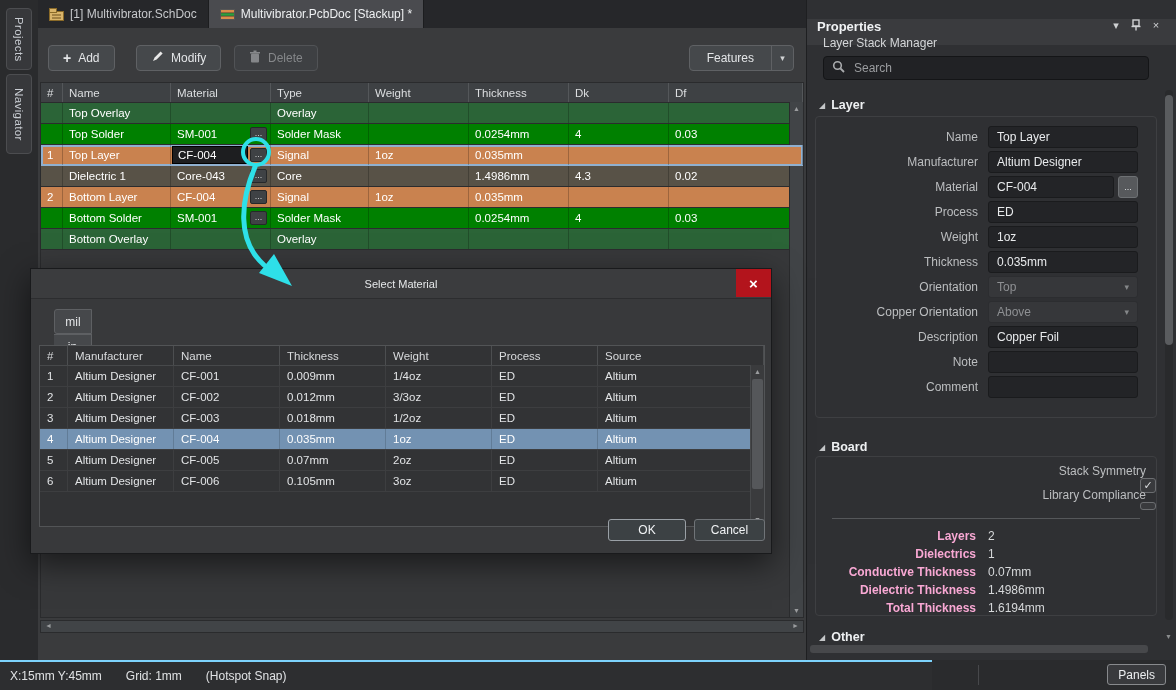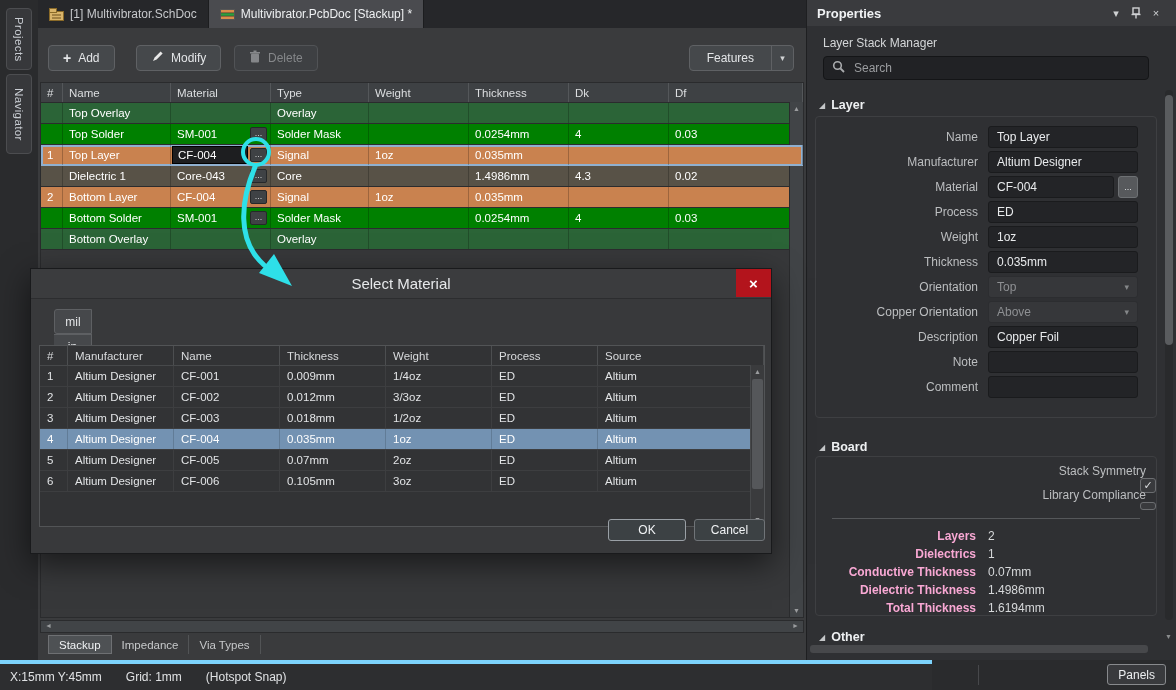--- a/index.html
+++ b/index.html
@@ -54,21 +54,21 @@
   .hscroll{position:absolute;left:2px;top:592px;width:764px;height:13px;background:#414447;border:1px solid #2a2b2d;box-sizing:border-box;}
   .harr{position:absolute;top:1px;font-size:7px;color:#9a9c9e;}
   .harr.left{left:4px;} .harr.right{right:4px;}
   .bottom-tabs{position:absolute;left:10px;top:607px;height:19px;display:flex;align-items:stretch;}
   .btab{display:flex;align-items:center;padding:0 10px;color:#c6c8ca;border-right:1px solid #525456;font-size:11.5px;}
   .btab.active{background:#4e5154;border:1px solid #6e7073;color:#f0f2f4;}
   
   .dialog{position:absolute;left:30px;top:268px;width:742px;height:286px;background:#38393b;border:1px solid #191a1c;
     box-shadow:0 10px 30px rgba(0,0,0,.55);z-index:40;box-sizing:border-box;}
   .dlg-title{position:absolute;left:0;top:0;right:0;height:29px;background:#3b3c3e;border-bottom:1px solid #2c2d2f;
-    display:flex;align-items:center;justify-content:center;color:#e6e8ea;font-size:15px;}
+    display:flex;align-items:center;justify-content:center;color:#e6e8ea;font-size:11px;}
   .dlg-close{position:absolute;right:0;top:0;width:35px;height:28px;background:var(--close-red);color:#fff;
     display:flex;align-items:center;justify-content:center;font-size:15px;font-weight:bold;}
   .units{position:absolute;left:23px;top:40px;display:flex;align-items:center;flex-direction:column;}
   .ubtn{width:38px;height:25px;background:#46484b;border:1px solid #5e6063;border-left:none;display:flex;align-items:center;
     justify-content:center;color:#e2e4e6;box-sizing:border-box;}
   .ubtn.first{border-left:1px solid #5e6063;border-radius:3px 0 0 3px;}
   .ubtn.last{border-radius:0 3px 3px 0;}
   .ubtn.selected{background:var(--unit-selected-blue);border-color:var(--unit-selected-blue);color:#fff;}
   .gear-btn{margin-left:10px;width:28px;height:25px;background:#46484b;border:1px solid #5e6063;border-radius:4px;
     display:flex;align-items:center;justify-content:center;box-sizing:border-box;}
@@ -85,21 +85,21 @@
   .dbtn{position:absolute;background:#3c4144;border:1px solid #707478;border-radius:3px;color:#f0f2f4;
     display:flex;align-items:center;justify-content:center;box-sizing:border-box;}
   #btn-ok{left:577px;top:250px;width:78px;height:22px;border-color:#9aa0a6;}
   #btn-cancel{left:663px;top:250px;width:71px;height:22px;}
   
   .annot{position:absolute;left:0;top:0;pointer-events:none;z-index:50;}
   .annot *{stroke:var(--accent-cyan);}
   .annot polygon{fill:var(--accent-cyan);stroke:none;}
   
   .props{position:absolute;left:806px;top:0;width:370px;height:660px;background:#2f3033;border-left:1px solid #1e1f21;box-sizing:border-box;}
-  .phead{height:26px;background:#3a3b3e;display:flex;align-items:center;padding:0 10px;}
+  .phead{height:26px;background:#3a3b3e;display:flex;align-items:flex-start;padding:0 10px;margin-top:19px;}
   .phead .ptitle{font-weight:bold;font-size:13px;color:#f0f2f4;flex:1;}
   .hic{width:20px;text-align:center;color:#cfd1d3;font-size:11px;display:flex;align-items:center;justify-content:center;}
   .psub{position:absolute;left:16px;top:36px;color:#d4d6d8;}
   .searchbox{position:absolute;left:16px;top:56px;width:326px;height:24px;background:#212225;border:1px solid #141517;border-radius:4px;
     display:flex;align-items:center;padding:0 8px;gap:7px;box-sizing:border-box;}
   .searchbox input{background:transparent;border:none;outline:none;color:#e0e2e4;font:inherit;width:100%;}
   ::placeholder{color:#9b9da0;}
   .sec-head{position:absolute;left:12px;display:flex;align-items:center;gap:6px;font-weight:bold;color:#eef0f2;font-size:12.5px;}
   .sec-tri{font-size:8px;color:#c4c6c8;}
   #sec-layer{top:98px;} #sec-board{top:440px;} #sec-other{top:630px;}
@@ -121,21 +121,21 @@
     align-items:center;justify-content:center;color:#dcdee0;font-size:11px;box-sizing:border-box;}
   .bdiv{margin:8px 16px;border-top:1px solid #55575a;}
   .stat-row{height:18px;display:flex;align-items:center;}
   .stat-label{width:172px;text-align:right;padding-right:12px;color:#f9a8d4;font-weight:bold;box-sizing:border-box;white-space:nowrap;}
   .stat-value{color:#d6d8da;}
   .pvscroll{position:absolute;right:3px;top:90px;width:8px;height:530px;background:#292a2c;border-radius:4px;}
   .pvthumb{position:absolute;top:5px;left:0;width:8px;height:250px;background:#5a5c5f;border-radius:4px;}
   .pv-down{position:absolute;right:4px;bottom:20px;font-size:7px;color:#8a8c8e;}
   .phscroll{position:absolute;left:3px;bottom:7px;width:338px;height:8px;background:#47484b;border-radius:3px;}
   
-  .statusbar{position:absolute;left:0;top:660px;width:932px;height:30px;background:#2d2e30;border-top:4px solid #7dd3fc;
+  .statusbar{position:absolute;left:0;top:660px;width:932px;height:30px;background:#2d2e30;border-top:2px solid #7dd3fc;
     display:flex;align-items:center;box-sizing:border-box;}
   #st-pos{margin-left:10px;} #st-grid{margin-left:24px;} #st-snap{margin-left:24px;}
   .st-div{position:absolute;left:978px;top:665px;height:20px;width:1px;background:#47484b;}
   .panels-btn{position:absolute;right:10px;top:664px;height:21px;padding:0 10px;border:1px solid #888a8d;border-radius:3px;
     background:#393a3d;display:flex;align-items:center;color:#eceef0;box-sizing:border-box;}
 </style>
 </head>
 <body>
 
 <div class="side-strip">
@@ -300,25 +300,20 @@
       <div class="sarr up">▲</div>
       <div class="sarr down">▼</div>
     </div>
   </div>
 
   <div class="hscroll">
     <div class="harr left">◄</div>
     <div class="harr right">►</div>
   </div>
 
-  <div class="bottom-tabs" id="bottom-tabs">
-      <div class="btab active">Stackup</div>
-      <div class="btab">Impedance</div>
-      <div class="btab">Via Types</div>
-    </div>
 </div>
 
 <div class="dialog">
   <div class="dlg-title">Select Material</div>
   <div class="dlg-close">
     <span>×</span>
   </div>
   <div class="units" id="unit-buttons">
       <div class="ubtn first">mil</div>
       <div class="ubtn">in</div>

